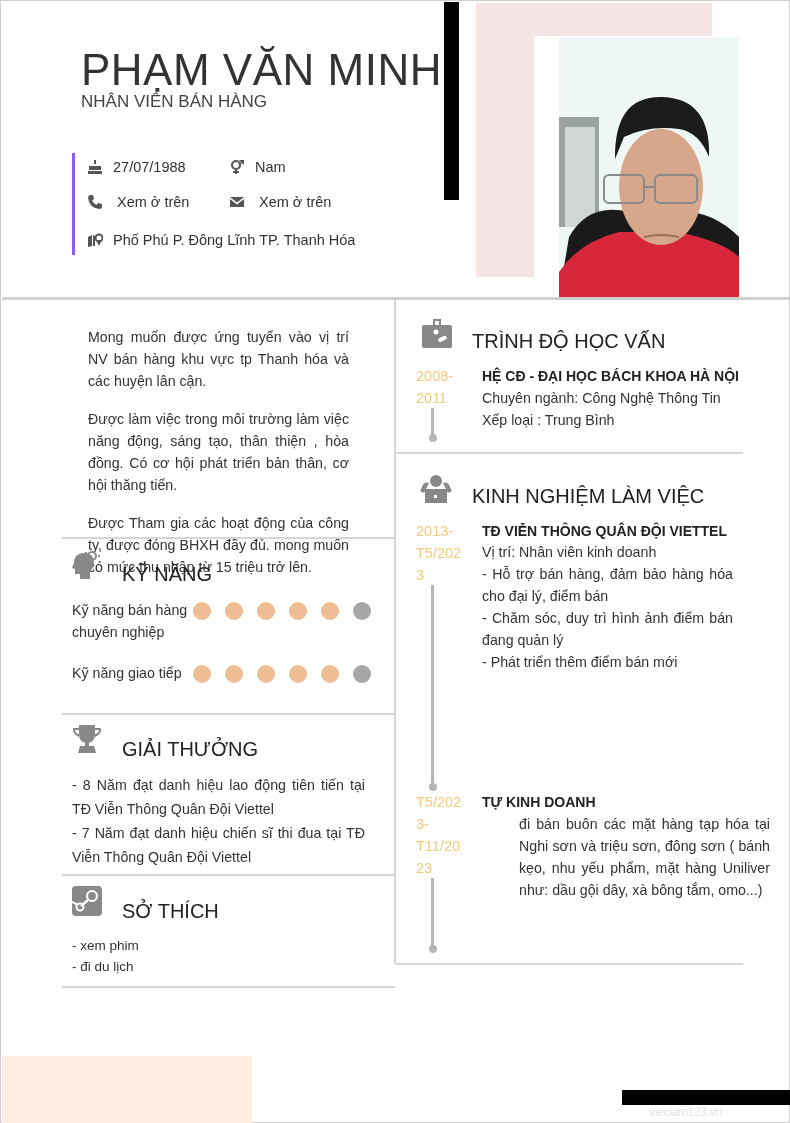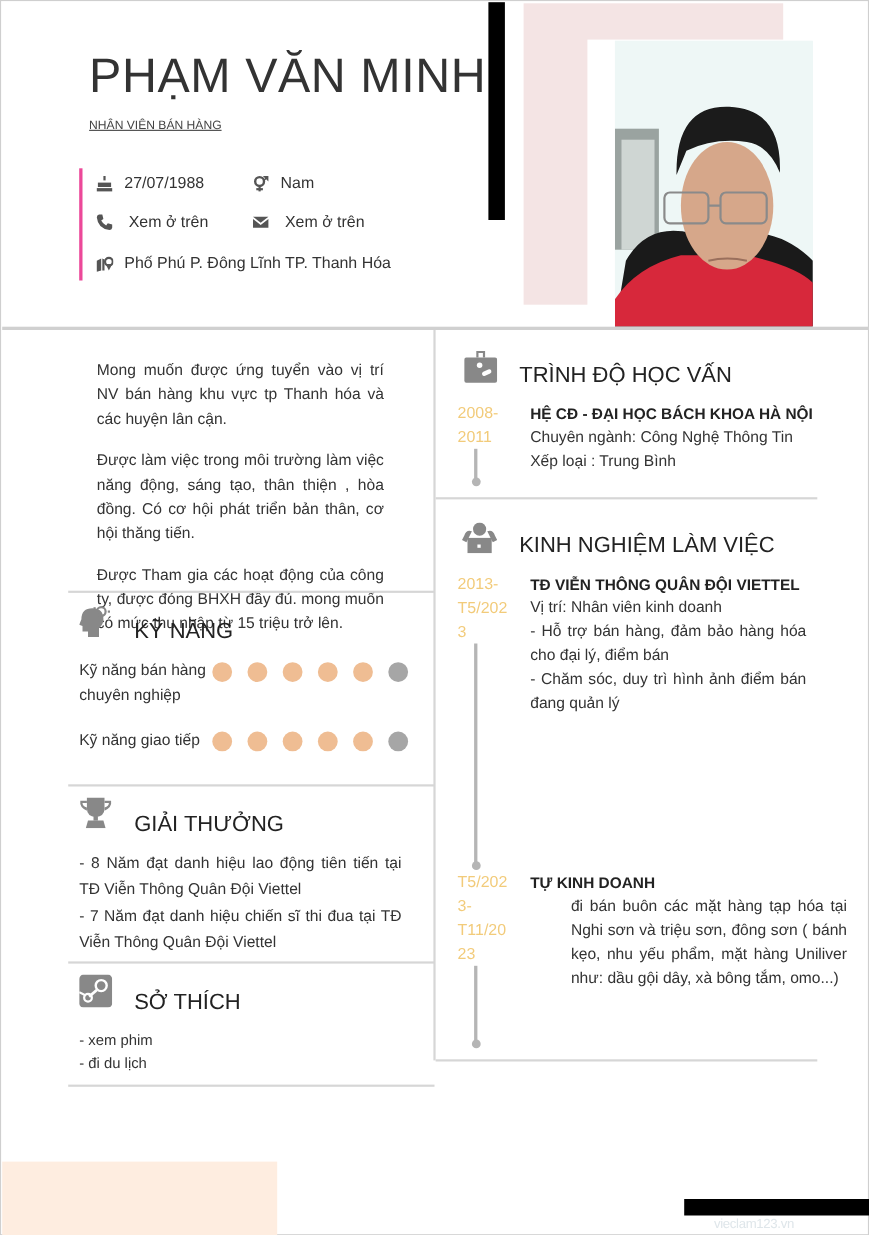--- a/index.html
+++ b/index.html
@@ -8,23 +8,23 @@
   .page { position: absolute; left: 0; top: 0; width: 790px; height: 1123px; border: 1px solid #cfcfcf; background: #fff; }
   .abs { position: absolute; }
 
   
   .black-bar-v { left: 443px; top: 1px; width: 15px; height: 198px; background: #000; }
   .pink-block { left: 475px; top: 2px; width: 236px; height: 274px; background: #f4e4e4; }
   .photo-frame { left: 533px; top: 35px; width: 206px; height: 261px; background: #fff; }
   .photo { left: 558px; top: 36px; width: 180px; height: 260px; overflow: hidden; background: #eef6f6; }
 
   .name { left: 80px; top: 44px; font-size: 44px; font-weight: 400; color: #333; letter-spacing: 0.5px; white-space: nowrap; }
-  .title { left: 80px; top: 107px; font-size: 11px; color: #444; white-space: nowrap; text-decoration: underline; }
-
-  .info-box { left: 71px; top: 152px; width: 300px; height: 102px; border-left: 3px solid #ec4899; }
+  .title { left: 80px; top: 91px; font-size: 17px; color: #444; white-space: nowrap; }
+
+  .info-box { left: 71px; top: 152px; width: 300px; height: 102px; border-left: 3px solid #8b5cf6; }
   .info-item { position: absolute; display: flex; align-items: center; font-size: 14.5px; color: #333; white-space: nowrap; }
   .info-item .ic { width: 16px; height: 16px; margin-right: 10px; display: inline-flex; align-items: center; justify-content: center; }
   .info-item .ic svg { width: 16px; height: 16px; fill: #555; }
 
   .hr-main { left: 1px; top: 296px; width: 788px; height: 3px; background: #d0d0d0; }
 
   
   .left-col-line { left: 393px; top: 299px; width: 2px; height: 664px; background: #d6d6d6; }
   .objective { left: 71px; top: 309px; width: 293px; font-size: 14.2px; line-height: 22px; color: #333; text-align: justify; }
   .objective p { margin: 16px; }
@@ -252,20 +252,21 @@
   <div class="abs year" style="left:415px; top:519px;">2013-
 T5/202
 3</div>
   <div class="abs tl-line" style="left:430px; top:584px; height:200px;"></div>
   <div class="abs tl-dot" style="left:428px; top:782px;"></div>
   <div class="abs entry-title" style="left:481px; top:522px;">TĐ VIỄN THÔNG QUÂN ĐỘI VIETTEL</div>
   <div class="abs entry-text" style="left:481px; top:540px;">
     <div>Vị trí: Nhân viên kinh doanh</div>
     <div>- Hỗ trợ  bán hàng, đảm bảo hàng hóa cho đại lý, điểm bán</div>
     <div>- Chăm sóc, duy trì hình ảnh điểm bán đang quản lý</div>
+    <div>- Phát triển thêm điểm bán mới</div>
   </div>
 
   <div class="abs year" style="left:415px; top:790px;">T5/202
 3-
 T11/20
 23</div>
   <div class="abs tl-line" style="left:430px; top:877px; height:70px;"></div>
   <div class="abs tl-dot" style="left:428px; top:944px;"></div>
   <div class="abs entry-title" style="left:481px; top:793px;">TỰ KINH DOANH</div>
   <div class="abs entry-text" style="left:481px; top:812px;margin-left:37px;">

